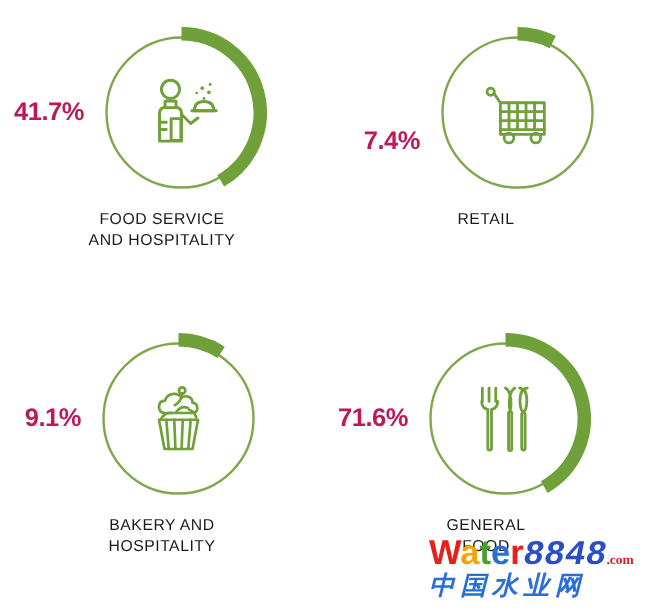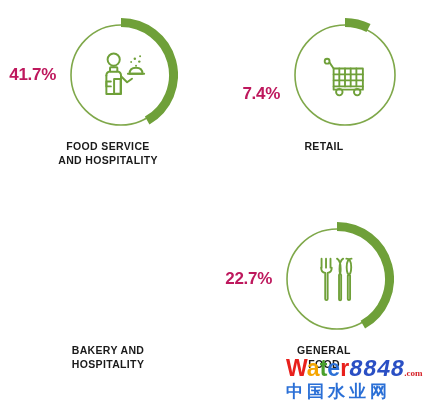--- a/index.html
+++ b/index.html
@@ -60,21 +60,21 @@
   .icon-wrap svg{
     position:static;
     width:52px;height:52px;
   }
   .label{
     position:absolute;
     left:0;right:0;
     top:140px;
     text-align:center;
     font-size:10.5px;
-    font-weight:bold;
+    font-weight:normal;
     color:#1a1a1a;
     letter-spacing:0.35px;
     line-height:13.5px;
   }
   .label .l2{display:block;}
 
   
   .c0 .gauge-row{padding-left:8px;gap:8px;}
   .c0 .pct{width:48px;}
   .c1 .gauge-row{padding-left:24px;gap:8px;}
@@ -118,20 +118,21 @@
   }
   .wm-line2{
     position:absolute;left:0;top:25px;
     white-space:nowrap;
     font-size:17px;
     font-weight:bold;
     color:#2a6fd6;
     letter-spacing:4px;
     line-height:19px;
     font-family:"DejaVu Sans", sans-serif;
+    font-style:italic;
   }
 </style>
 </head>
 <body>
 
 <div class="grid">
 
   <div class="cell c0">
     <div class="gauge-row">
       <div class="pct">41.7%</div>
@@ -195,29 +196,51 @@
         </div>
       </div>
     </div>
     <div class="label">
       <span>RETAIL</span>
       <span class="l2"></span>
     </div>
   </div>
 
   <div class="cell c2">
+    <div class="gauge-row">
+      <div class="pct">9.1%</div>
+      <div class="gauge">
+        <svg viewBox="0 0 114 114">
+          <circle cx="57" cy="57" r="50" fill="none" stroke="#7fa84a" stroke-width="1.6"></circle>
+
+          <path d="M 57 4.5 A 52.5 52.5 0 0 1 85.44 12.87" fill="none" stroke="#6fa039" stroke-width="9" stroke-linecap="butt"></path>
+        </svg>
+        <div class="icon-wrap">
+          <svg viewBox="0 0 64 64">
+            <g fill="none" stroke="#6fa039" stroke-width="2.2" stroke-linecap="round" stroke-linejoin="round">
+              <circle cx="35" cy="9" r="2.6"></circle>
+              <path d="M35 11.6 q-1 7 -6 9.5"></path>
+              <path d="M21.5 27.5 q-5.5 0 -5.5 -5 q0 -5 5 -5.2 q1.5 -5.5 7.5 -5.5 q4 0 6 3.2 q2 -1.6 4.5 -1.2 q4.5 0.8 4.5 5.2 q4 0.6 4 4.6 q0 4 -5 3.9 z"></path>
+              <path d="M17.5 32.5 q3.5 -6 9 -5 M30 27 q4 -6 10 -3.5 M41 25 q4 1 5.5 6"></path>
+              <path d="M16 33 h32 l-4.5 24 h-23 z"></path>
+              <path d="M22 33 l2 24 M28.5 33 l1 24 M35.5 33 l-1 24 M42 33 l-2 24"></path>
+            </g>
+          </svg>
+        </div>
+      </div>
+    </div>
     <div class="label">
       <span>BAKERY AND</span>
       <span class="l2">HOSPITALITY</span>
     </div>
   </div>
 
   <div class="cell c3">
     <div class="gauge-row">
-      <div class="pct">22.7%</div>
+      <div class="pct">71.6%</div>
       <div class="gauge">
         <svg viewBox="0 0 114 114">
           <circle cx="57" cy="57" r="50" fill="none" stroke="#7fa84a" stroke-width="1.6"></circle>
 
           <path d="M 57 4.5 A 52.5 52.5 0 0 1 82.85 102.69" fill="none" stroke="#6fa039" stroke-width="9" stroke-linecap="butt"></path>
         </svg>
         <div class="icon-wrap">
           <svg viewBox="0 0 64 64">
             <g fill="none" stroke="#6fa039" stroke-width="2.3" stroke-linecap="round" stroke-linejoin="round">
               <path d="M13 7 v11 M18.5 7 v11 M24 7 v11"></path>

